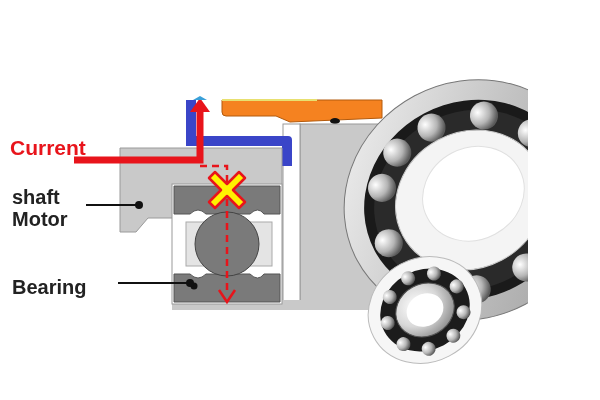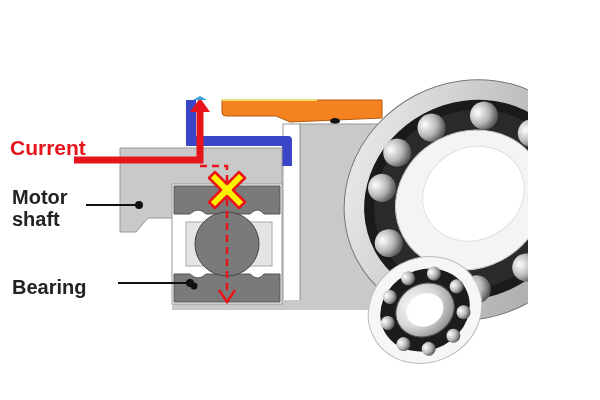--- a/index.html
+++ b/index.html
@@ -109,18 +109,18 @@
           <circle cx="386" cy="304" r="7"></circle>
         <circle cx="400" cy="282" r="7"></circle>
       </g>
       <ellipse cx="425" cy="310" rx="30" ry="26" fill="url(#steel)" stroke="#555" stroke-width="1"></ellipse>
       <ellipse cx="425" cy="310" rx="19" ry="16" fill="#ffffff"></ellipse>
     </g>
   </svg>
 
   <div class="label lbl-current">Current</div>
   <div class="label lbl-motor">
+    <div>shaft</div>
     <div>Motor</div>
-    <div>shaft</div>
   </div>
   <div class="label lbl-bearing">Bearing</div>
 
 </div>
 
 </body></html>

